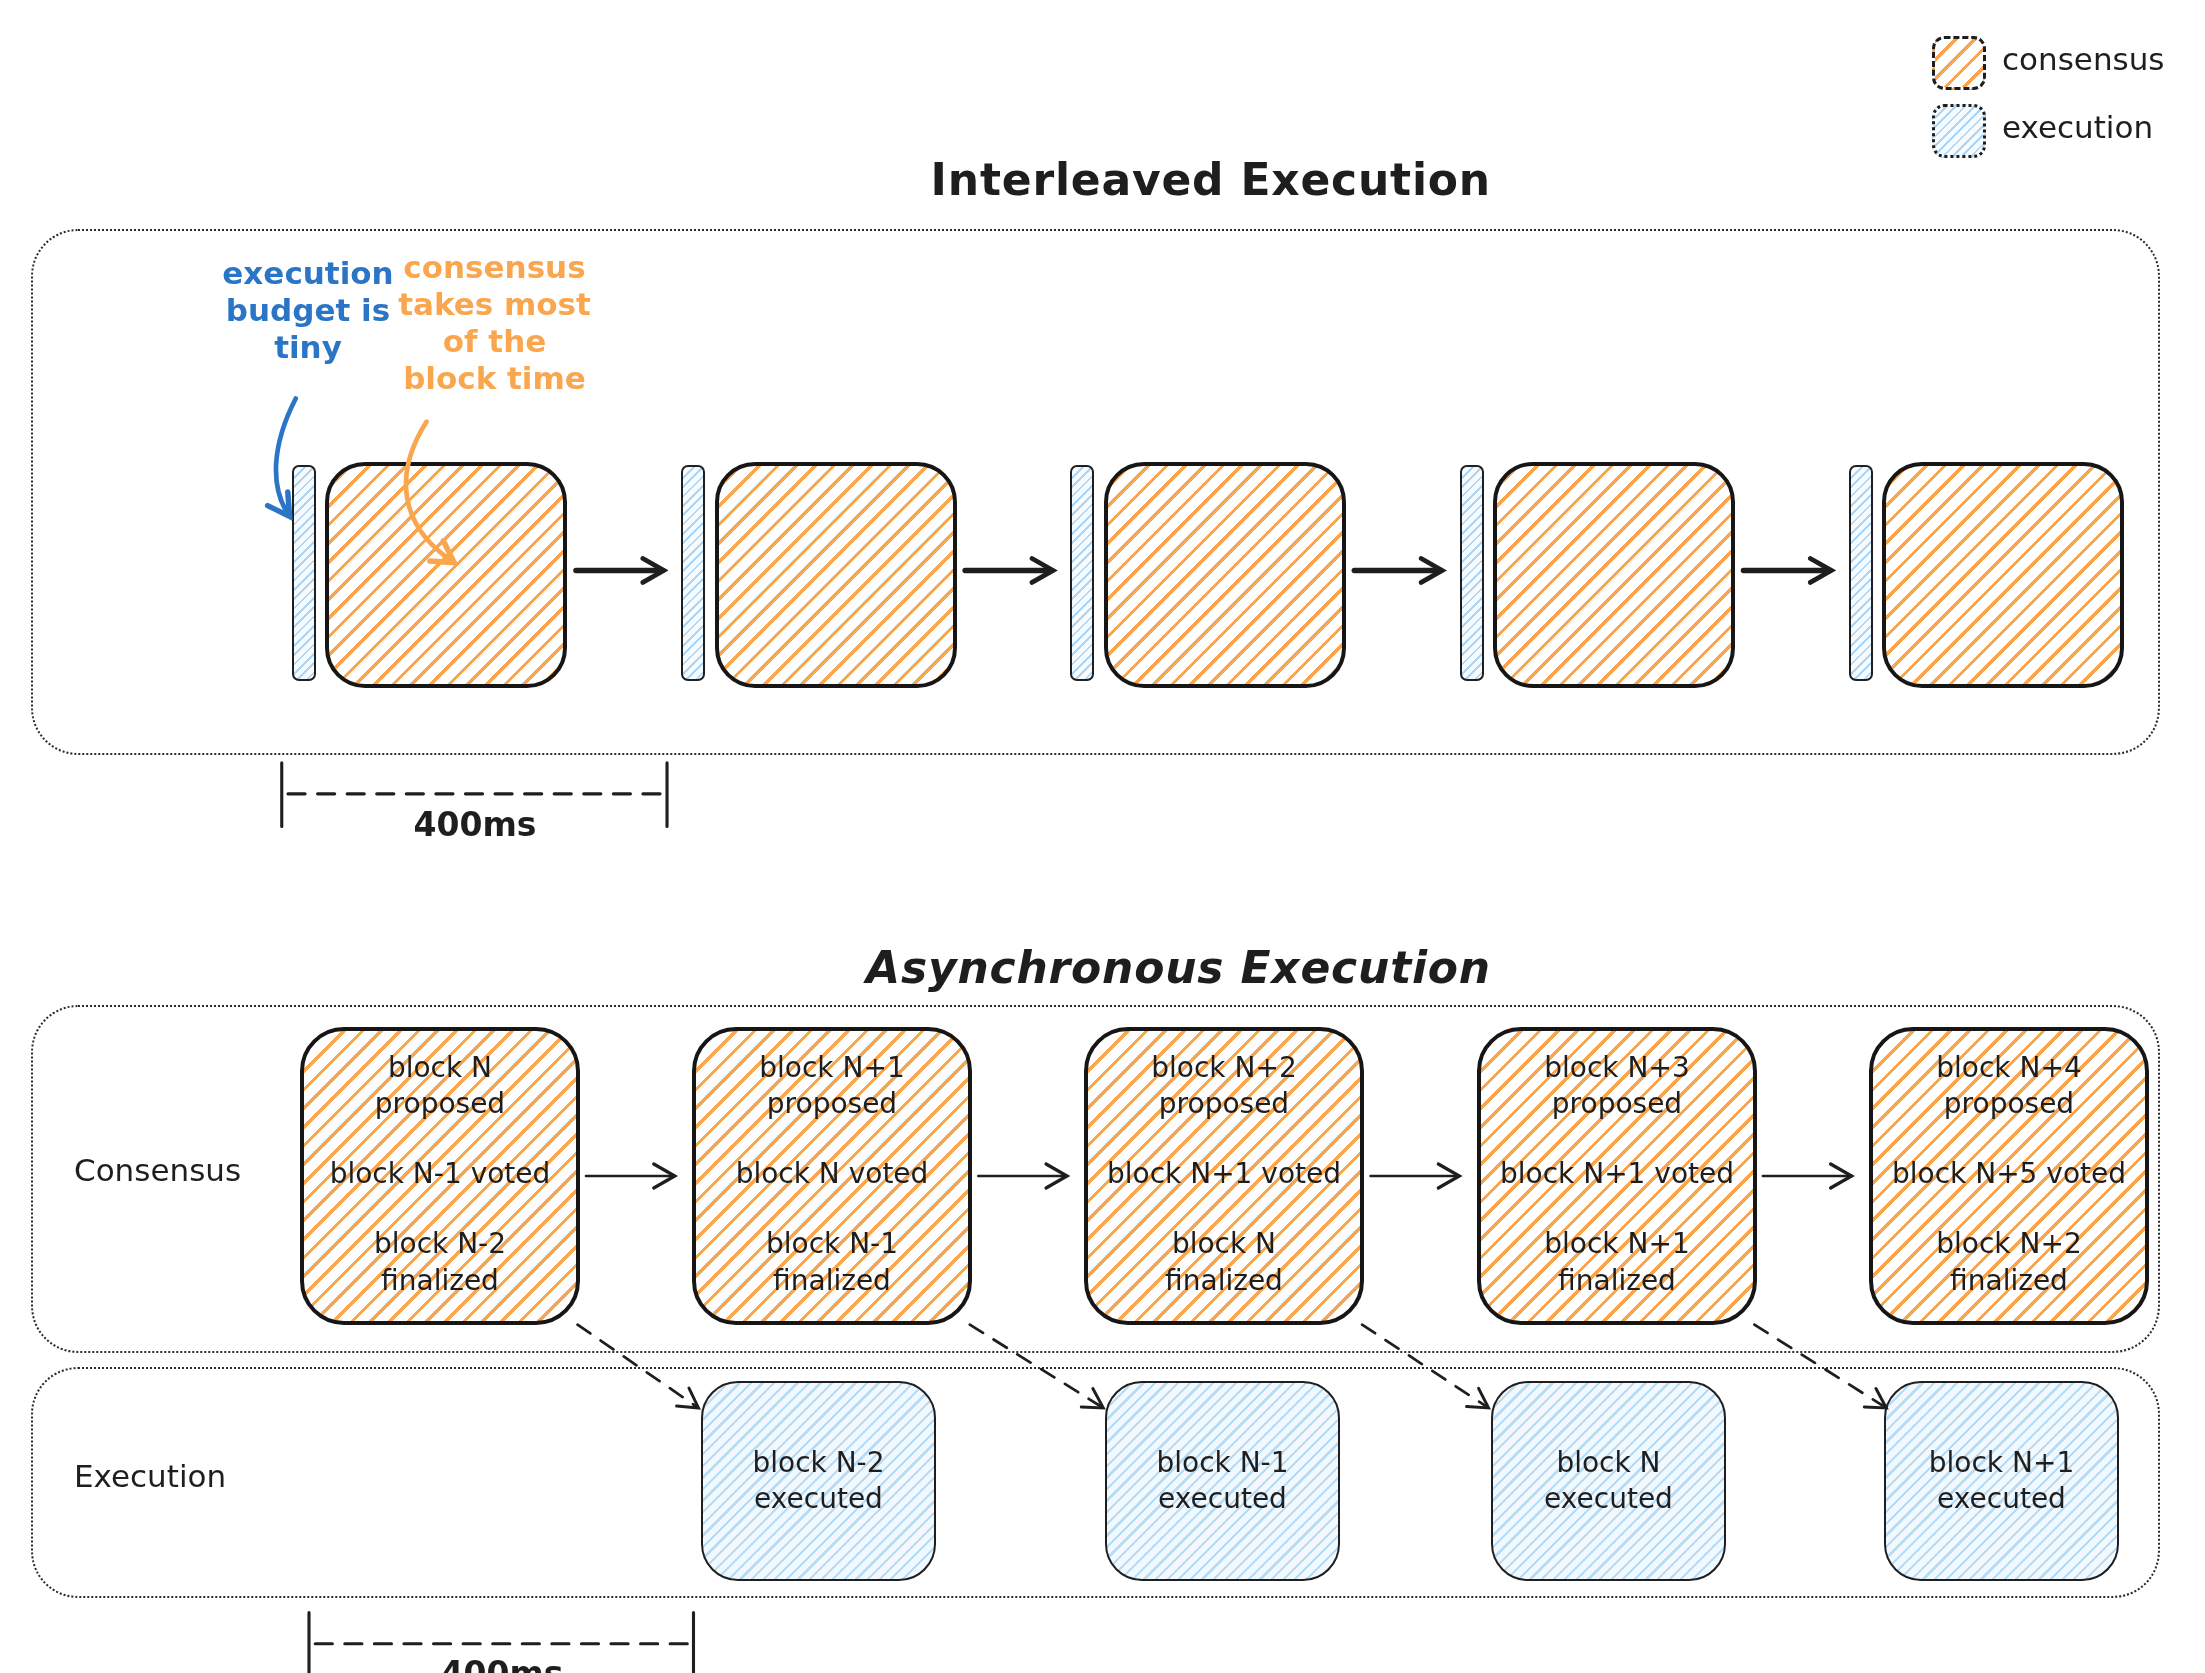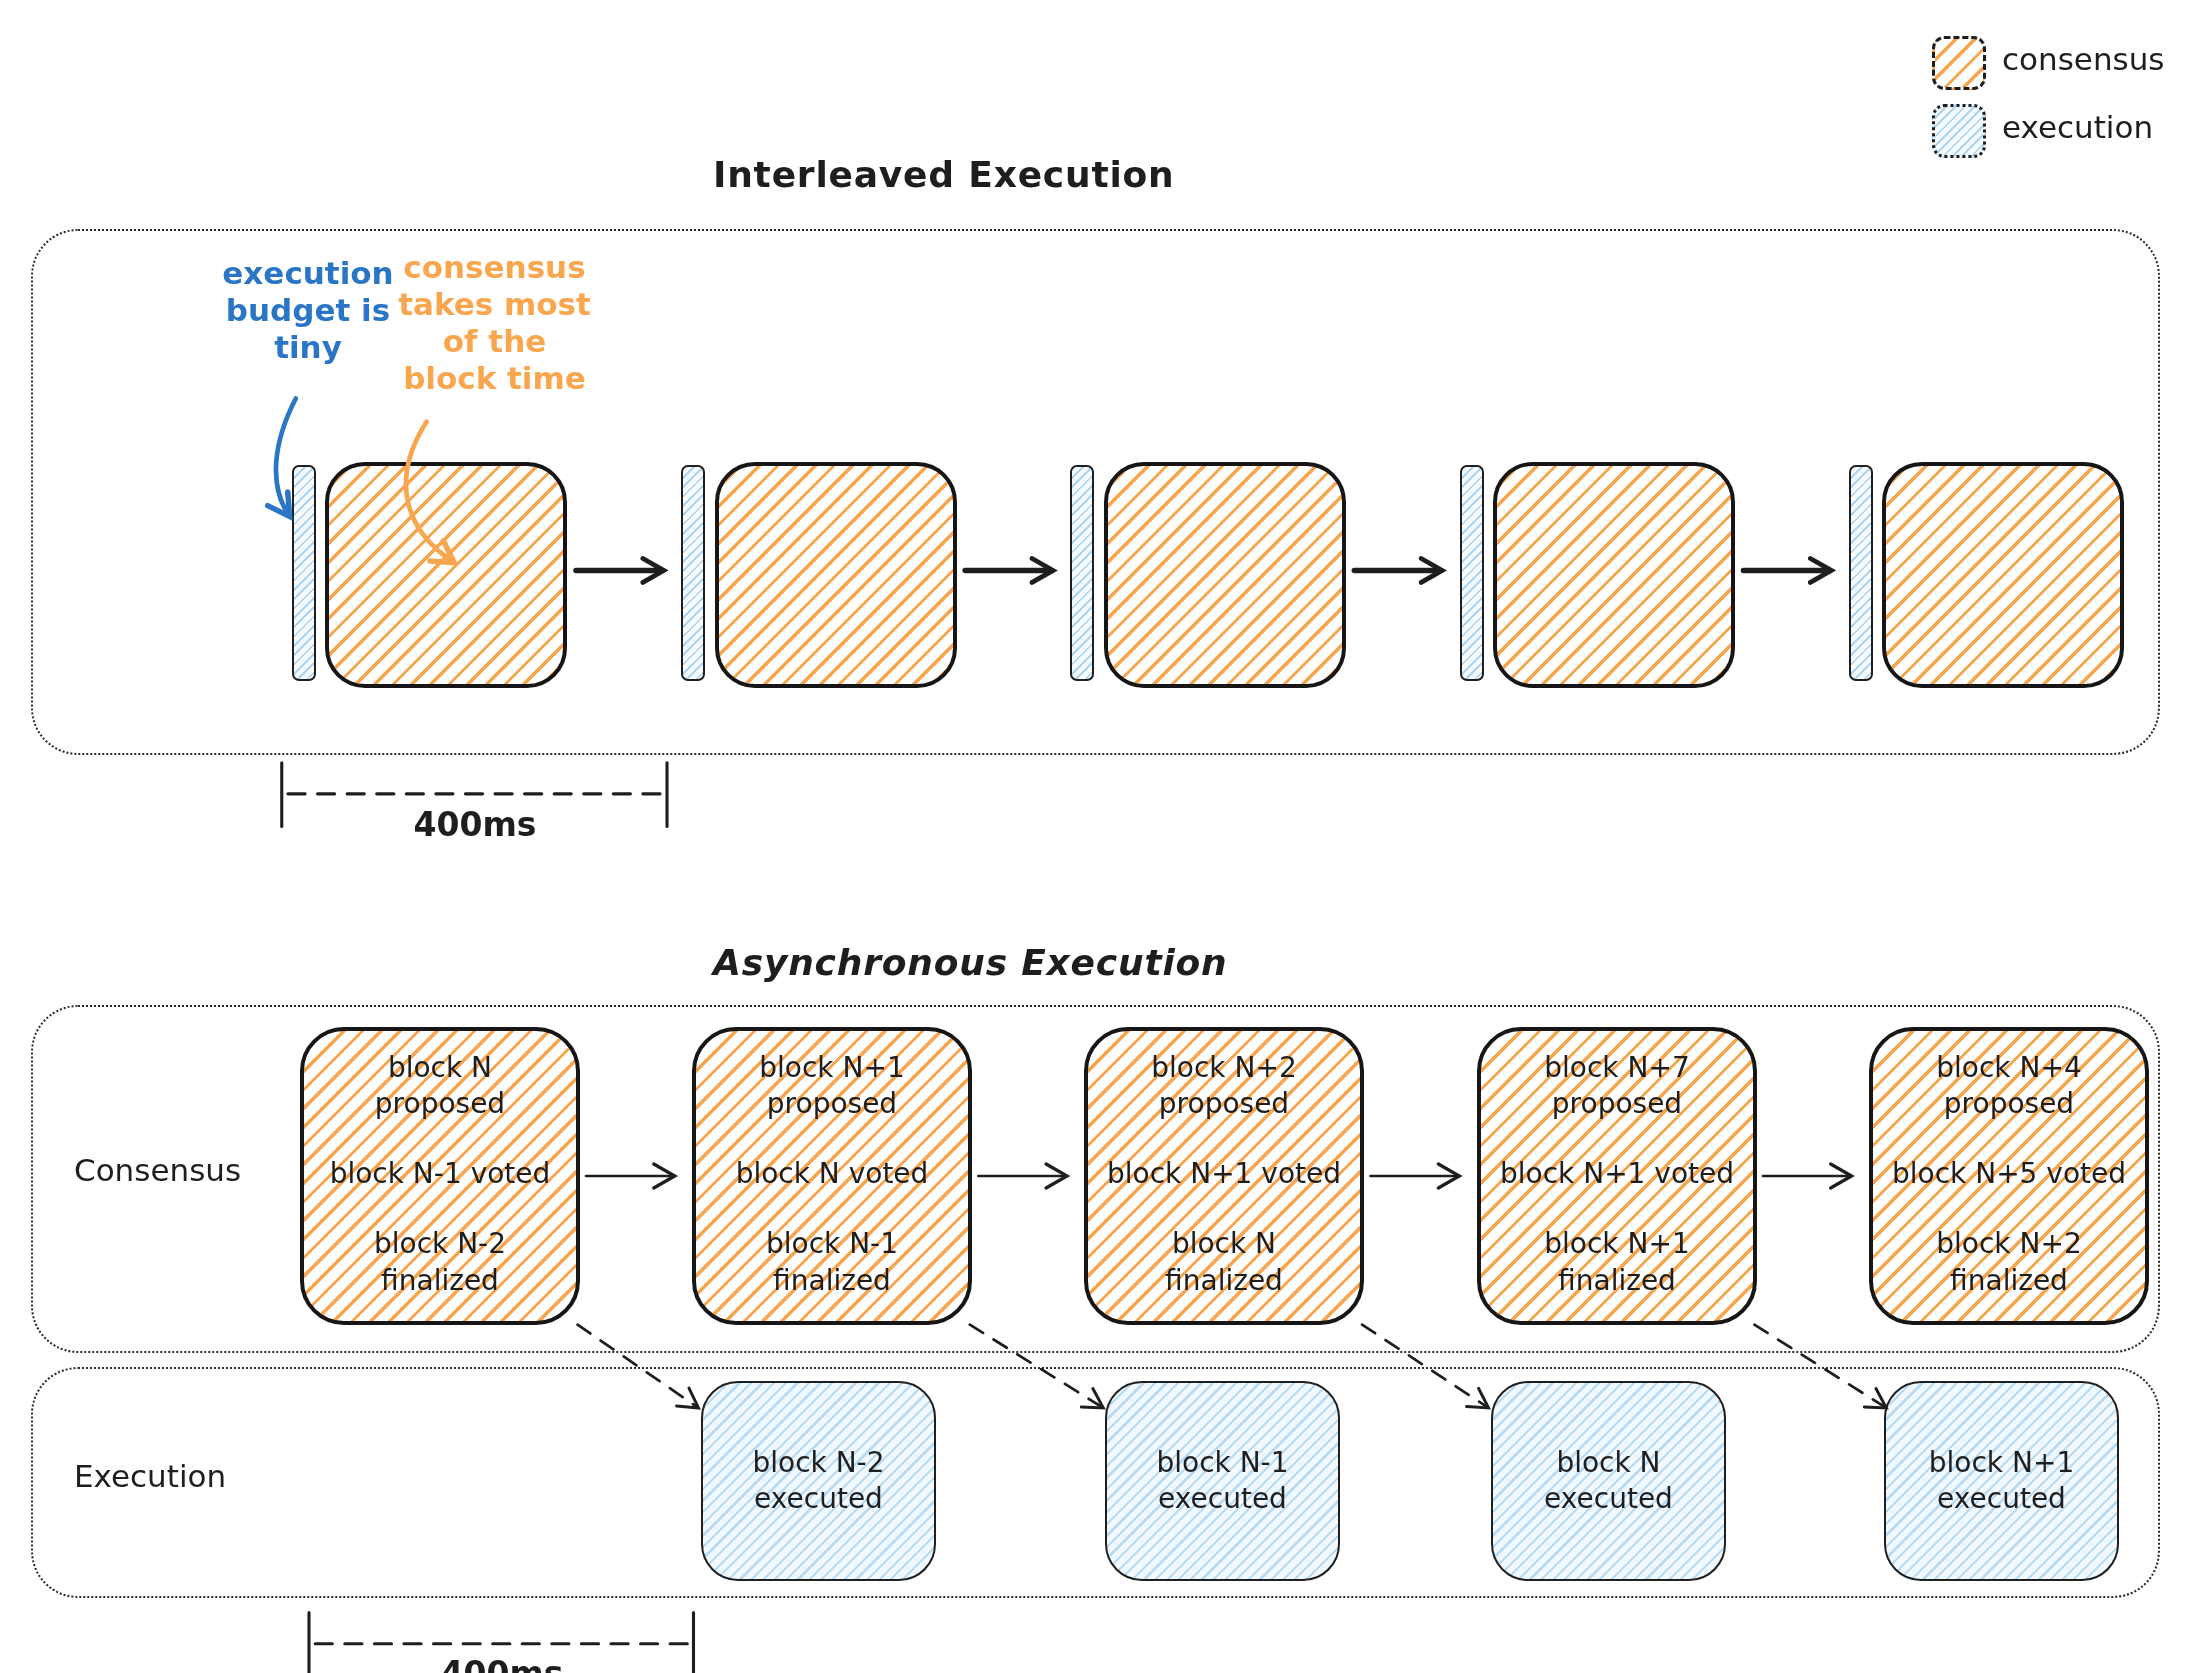--- a/index.html
+++ b/index.html
@@ -43,22 +43,22 @@
     border-radius:12.5px;
   }
   .legend-swatch.consensus{border:3.1px dashed #1e1e1e;}
   .legend-swatch.execution{border:3.1px dotted #1e1e1e;}
   .legend-label{position:absolute;font-size:31px;line-height:34px;}
 
   
   .section-title{
     position:absolute;
     width:778px;left:713px;
-    font-size:36px;font-weight:bold;
-    text-align:left;letter-spacing:0.8px;
+    font-size:44px;font-weight:bold;
+    text-align:right;letter-spacing:0.8px;
   }
   .row-label{position:absolute;font-size:31px;line-height:37px;}
   .measure-label{position:absolute;width:234px;text-align:center;font-size:33px;font-weight:bold;}
 
   
   .exec-bar{
     position:absolute;
     width:20px;height:212px;top:442px;
     border:2.3px solid #1f1f1f;border-radius:7px;
   }
@@ -174,21 +174,21 @@
     <div class="cons-block-inner">
       <div class="pre">block N+2
 proposed</div>
       <div class="pre">block N+1 voted</div>
       <div class="pre">block N
 finalized</div>
     </div>
   </div>
   <div class="cons-block hatch-orange" style="left:1477px;">
     <div class="cons-block-inner">
-      <div class="pre">block N+7
+      <div class="pre">block N+3
 proposed</div>
       <div class="pre">block N+1 voted</div>
       <div class="pre">block N+1
 finalized</div>
     </div>
   </div>
   <div class="cons-block hatch-orange" style="left:1869px;">
     <div class="cons-block-inner">
       <div class="pre">block N+4
 proposed</div>

